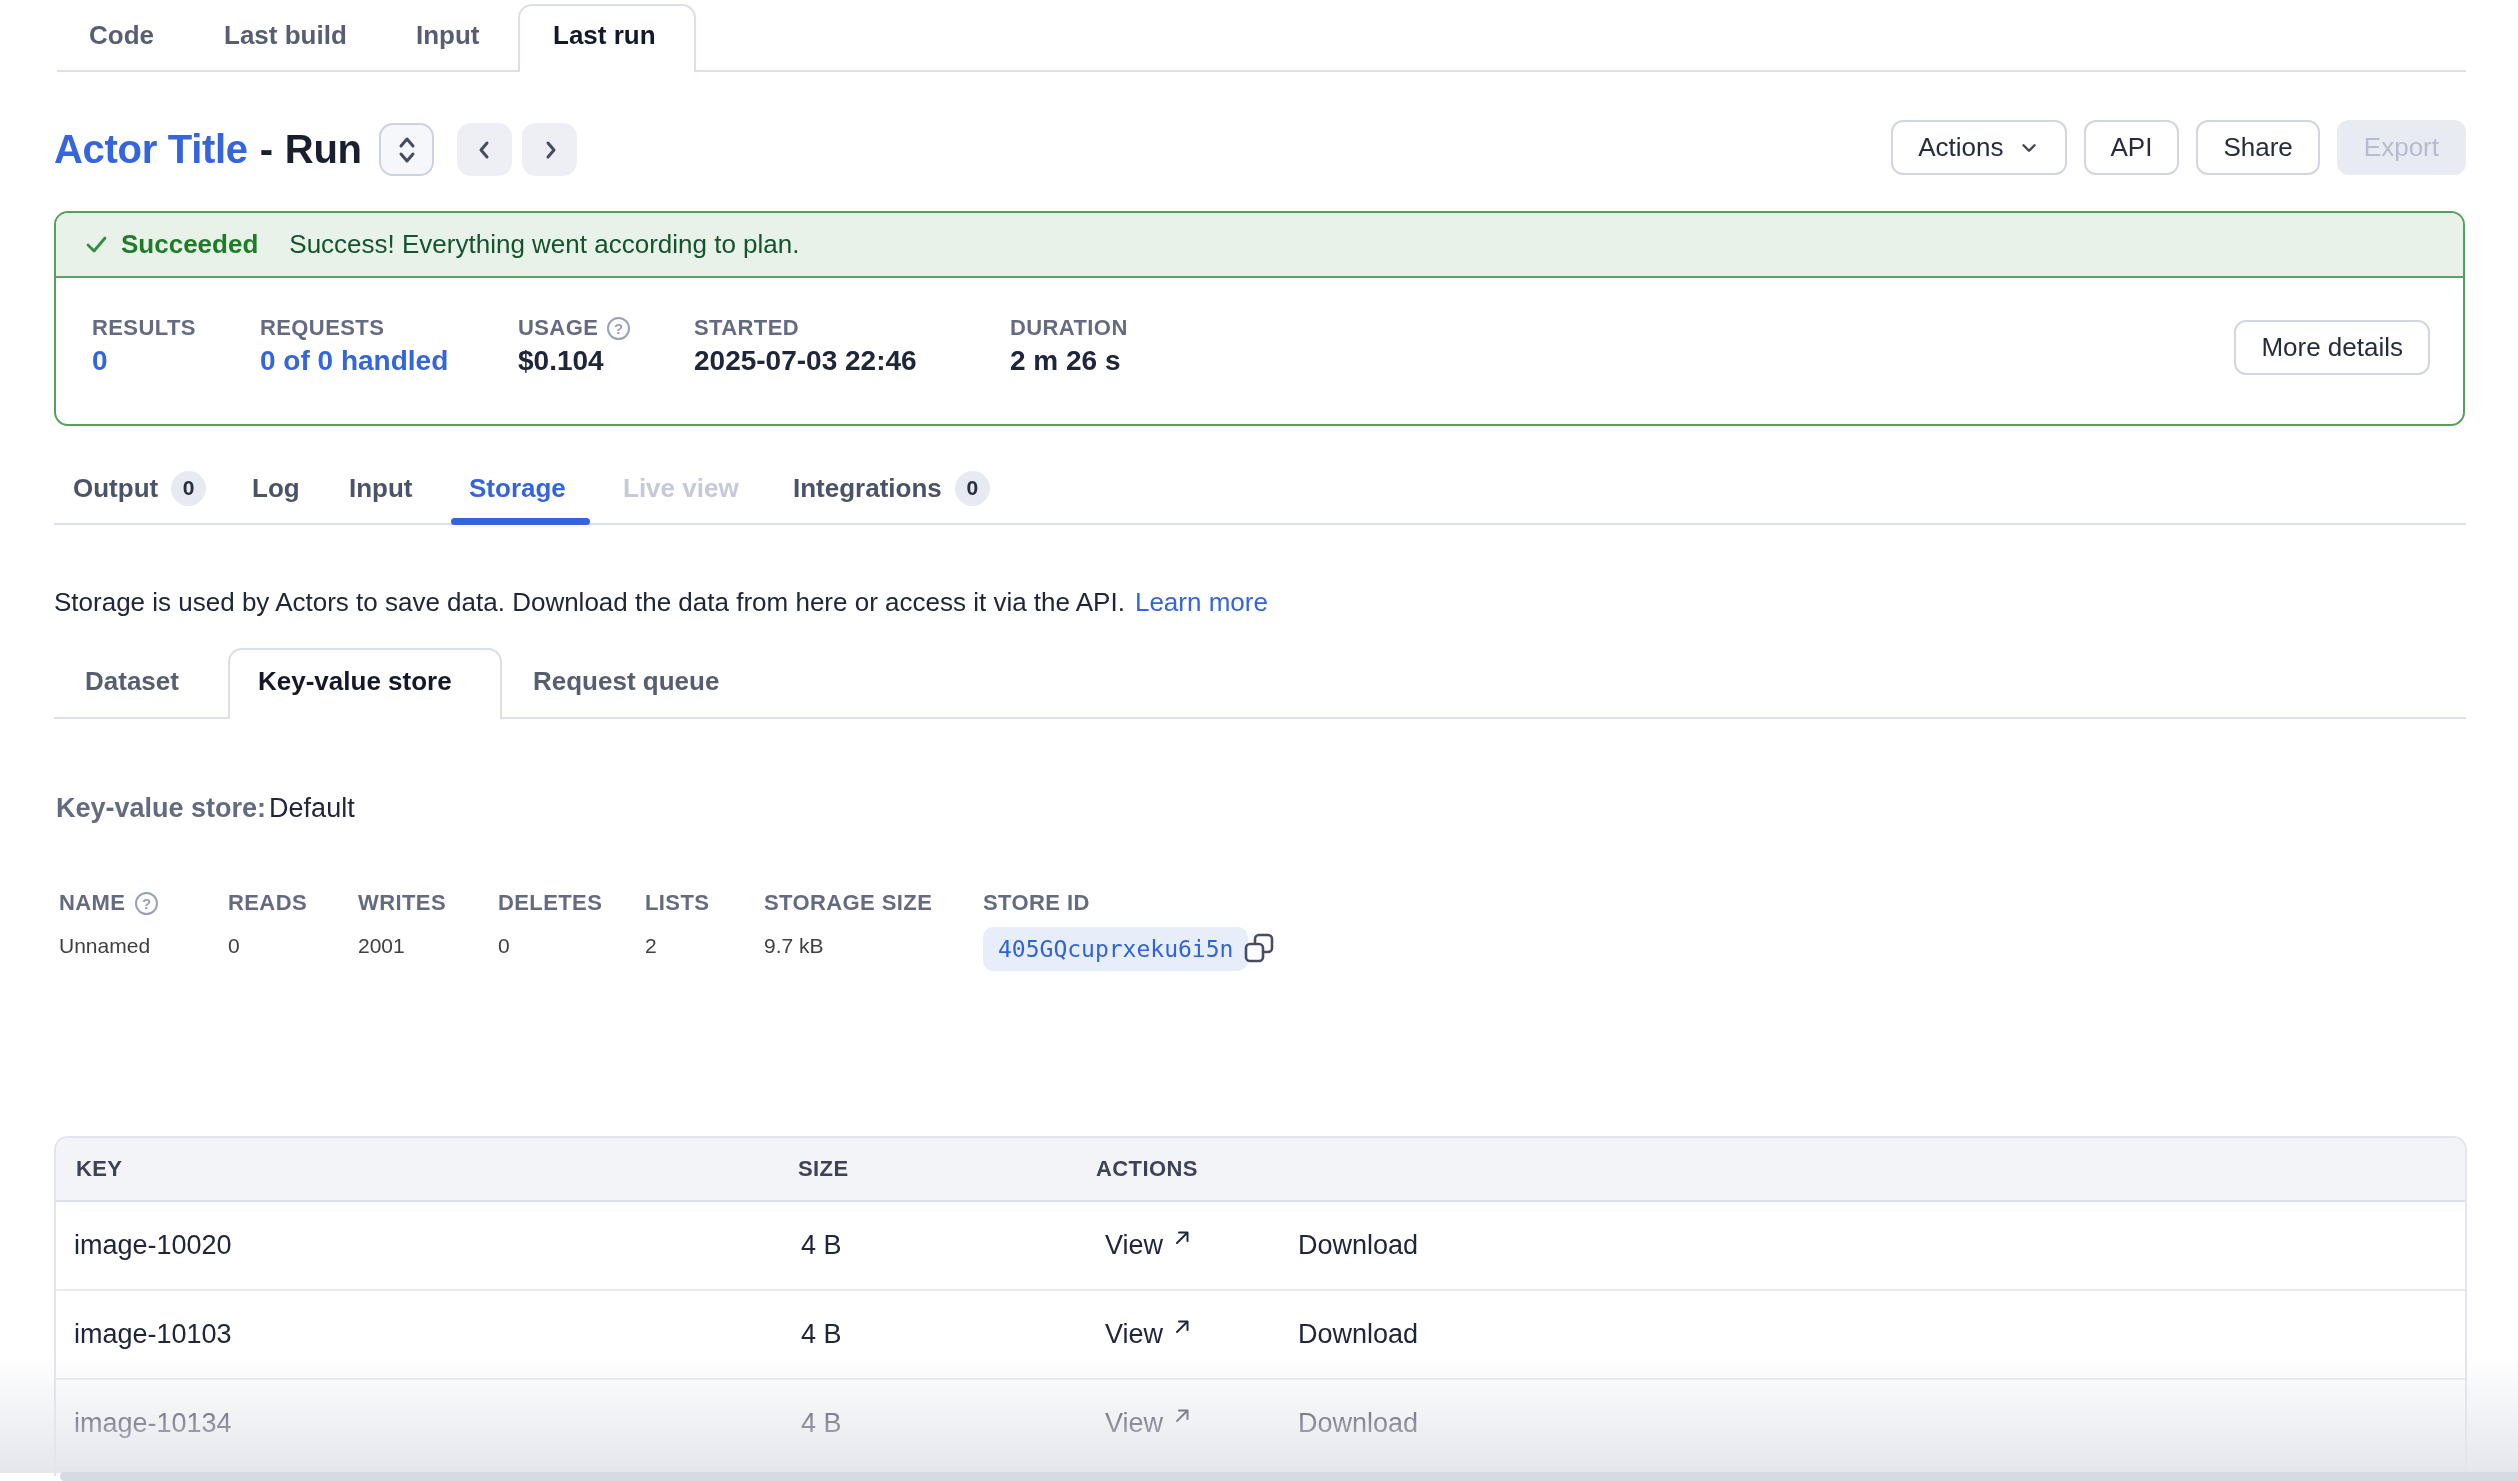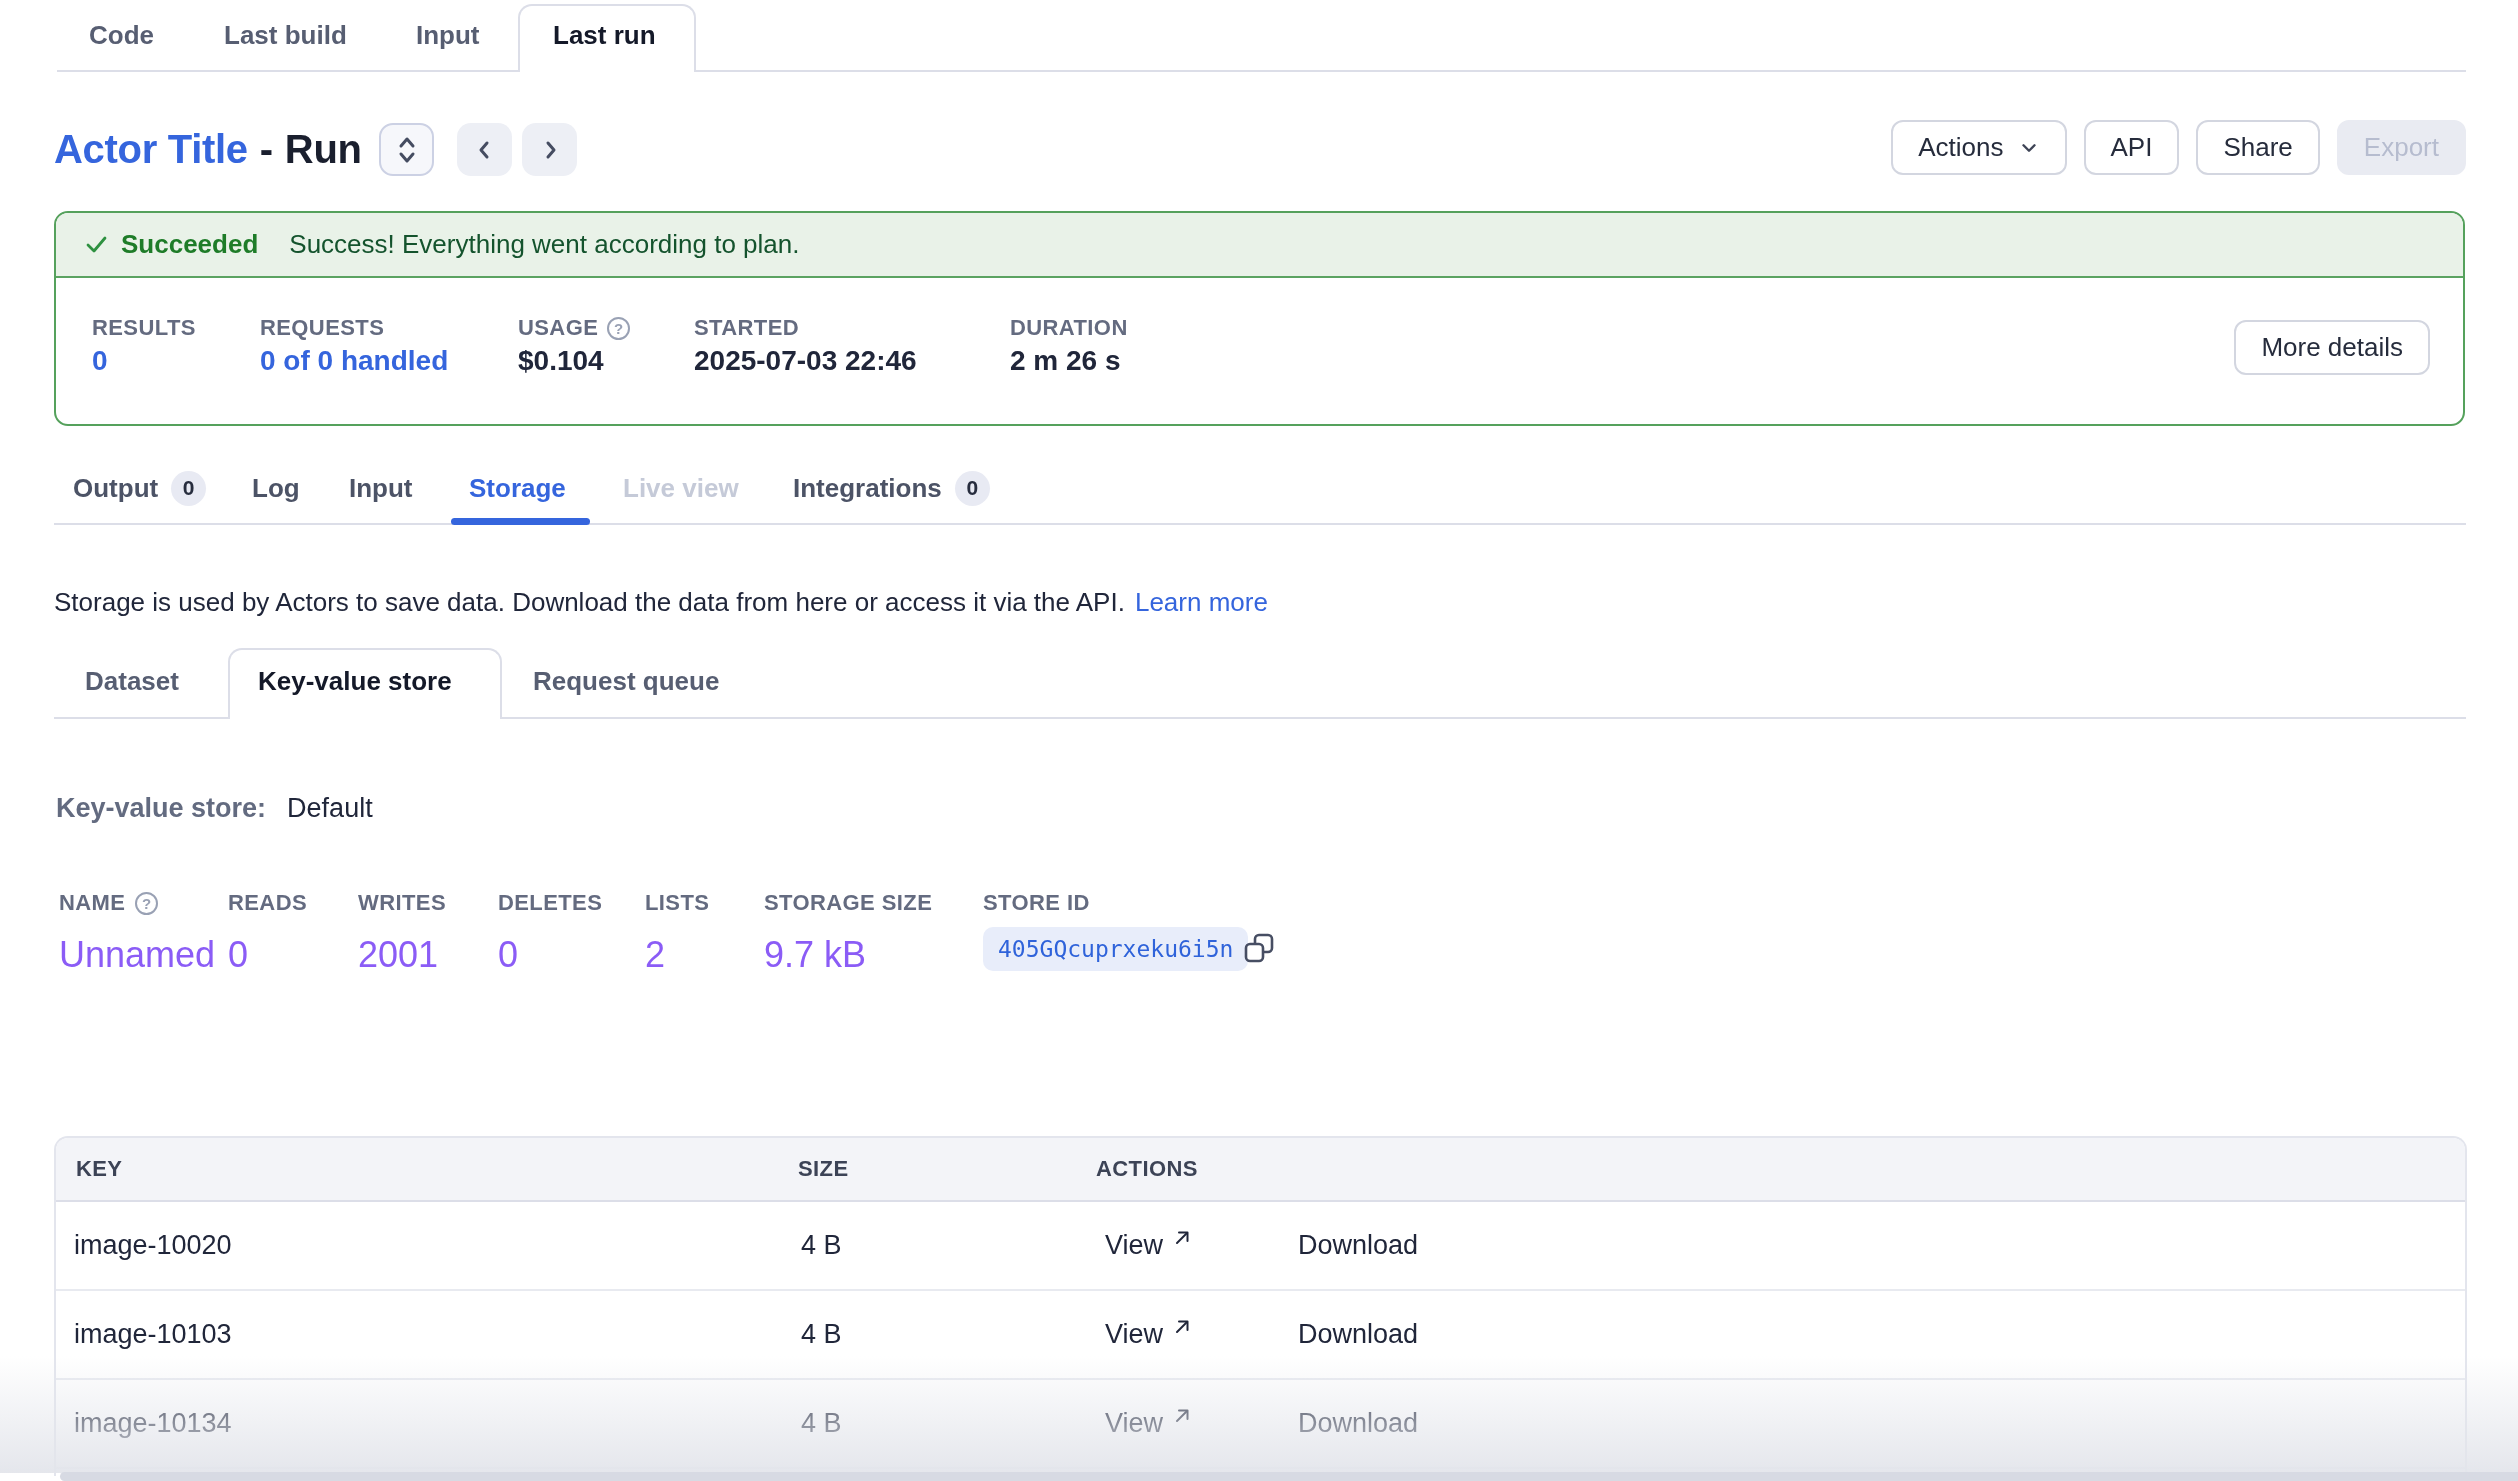--- a/index.html
+++ b/index.html
@@ -75,29 +75,29 @@
   
   .tabbar3{position:absolute;top:646px;left:0;right:0;height:73px;}
   .tabbar3 .rail{position:absolute;left:54px;right:53px;bottom:0;height:2px;background:#dcdee8;}
   .t3-activebox{position:absolute;left:228px;top:2px;width:274px;height:71px;background:#fff;
       border:2px solid #dcdee8;border-bottom:none;border-radius:14px 14px 0 0;box-sizing:border-box;z-index:2;}
   .t3-tab{position:absolute;top:0;height:71px;display:flex;align-items:center;font-size:26px;
       font-weight:600;color:#575e72;z-index:3;cursor:pointer;}
   .t3-dataset{left:85px}.t3-kv{left:258px;color:#141929;font-weight:700}.t3-rq{left:533px}
 
   
-  .kv-label{position:absolute;top:787px;left:56px;height:42px;display:flex;align-items:center;gap:21px;}
+  .kv-label{position:absolute;top:787px;left:56px;height:42px;display:flex;align-items:center;gap:3px;}
   .kv-label .k{font-size:27px;font-weight:600;color:#636b80;}
   .kv-label .v{font-size:27px;color:#20263a;}
 
   
   .store-stats{position:absolute;top:884px;left:0;right:0;height:94px;}
   .ss-lbl{position:absolute;top:6px;font-size:22px;font-weight:600;color:#646b80;letter-spacing:0.4px;
       display:flex;align-items:center;gap:10px;white-space:nowrap;}
-  .ss-val{position:absolute;top:50px;font-size:36px;color:#8b5cf6;white-space:nowrap;}
+  .ss-val{position:absolute;top:50px;font-size:21px;color:#404040;white-space:nowrap;}
   .x-name{left:59px}.x-reads{left:228px}.x-writes{left:358px}.x-deletes{left:498px}
   .x-lists{left:645px}.x-size{left:764px}.x-id{left:983px}
   .store-id-pill{position:absolute;left:983px;top:43px;height:44px;display:flex;align-items:center;
       padding:0 15px;border-radius:10px;background:#e8edfa;color:#2f63da;
       font-family:"DejaVu Sans Mono",monospace;font-size:23px;cursor:pointer;}
   .copy-btn{position:absolute;left:1241px;top:46px;width:36px;height:36px;display:flex;
       align-items:center;justify-content:center;cursor:pointer;}
 
   
   .segmented{position:absolute;top:1028px;left:56px;height:59px;background:#edeff5;border-radius:12px;

